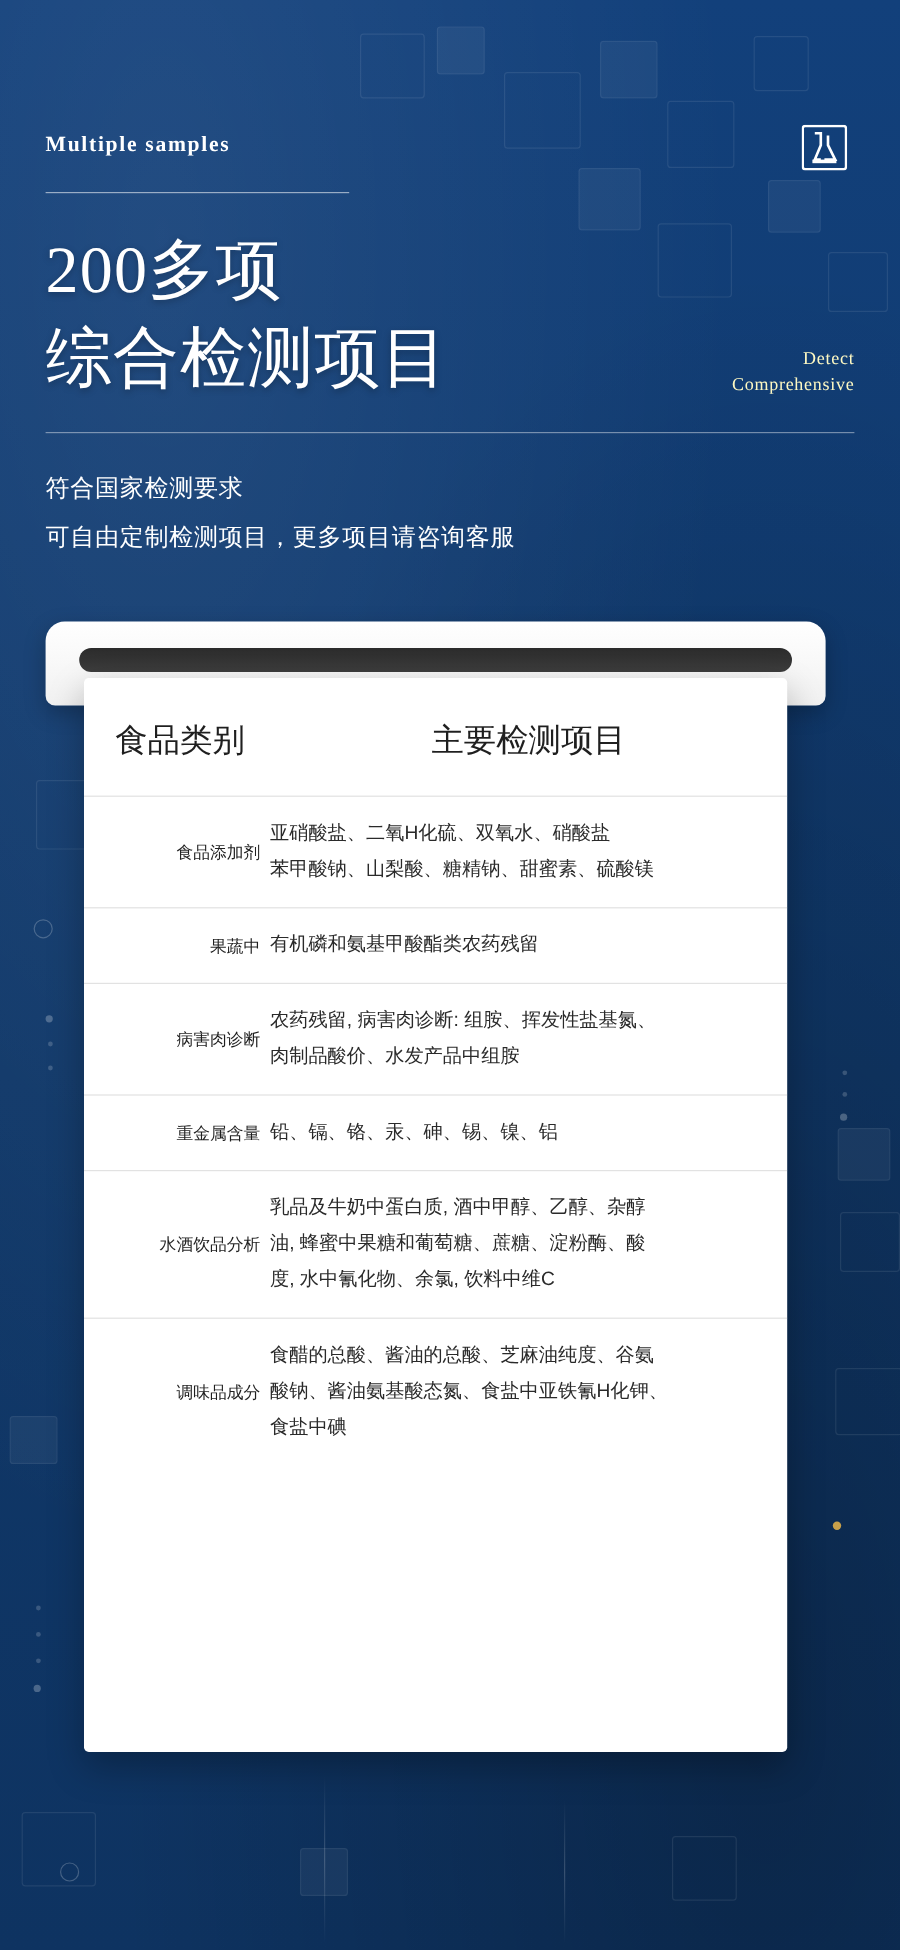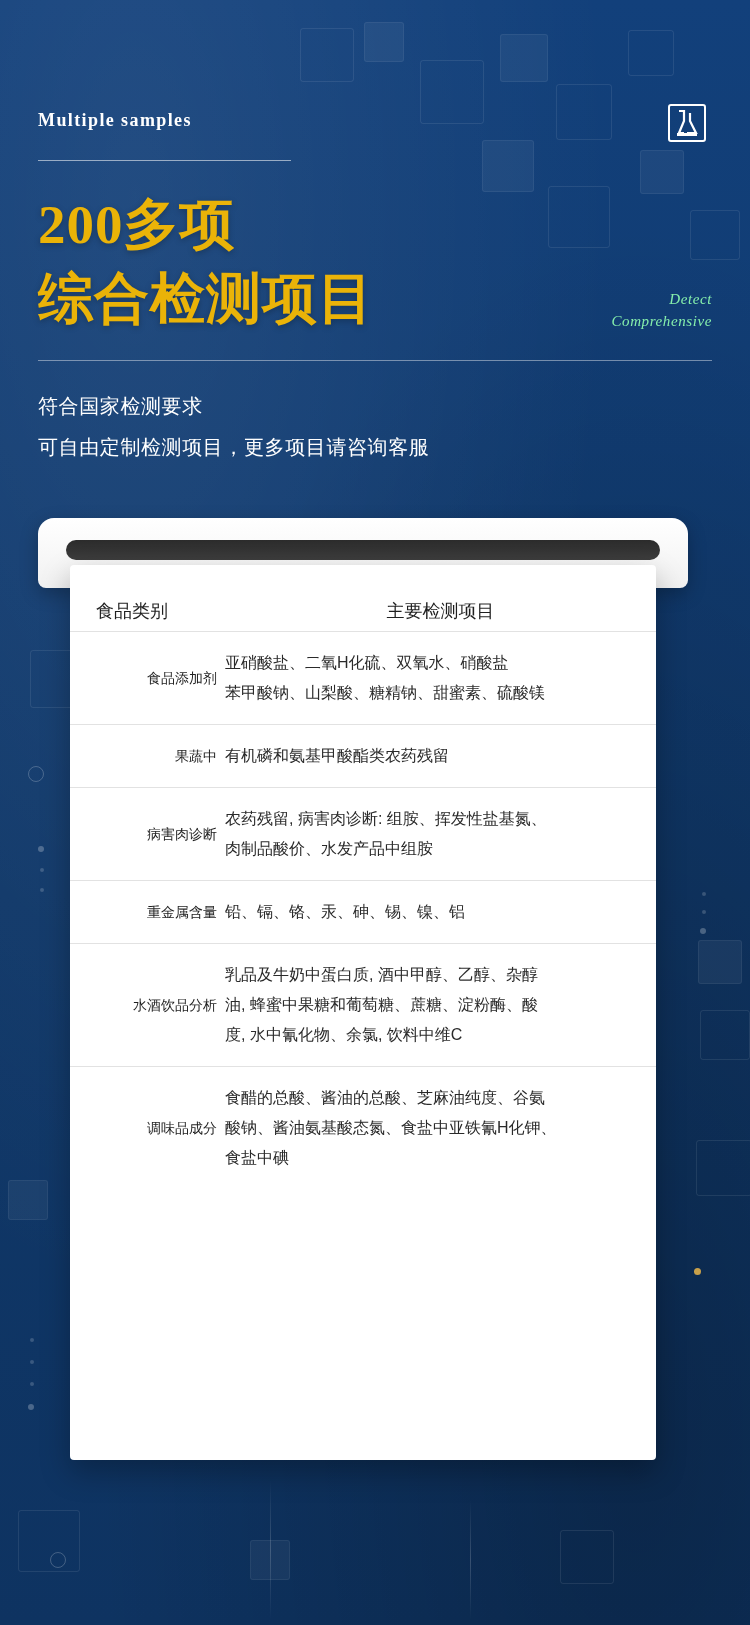--- a/index.html
+++ b/index.html
@@ -91,39 +91,38 @@
     position: absolute;
     right: 44px; top: 104px;
     width: 38px; height: 38px;
   }
   .logo-mark svg { display: block; }
 
   .title-main {
     position: absolute;
     left: 38px; top: 188px;
     font-family: "Liberation Serif", serif;
-    font-weight: 700;
+    font-weight: 400;
     font-size: 55px;
     line-height: 74px;
-    color: #eab308;
+    color: #ffffff;
     letter-spacing: 1px;
     text-shadow: 0 2px 6px rgba(0,0,0,0.25);
     white-space: pre-line;
   }
   .side-en {
     position: absolute;
     right: 38px; top: 288px;
     text-align: right;
     font-family: "Liberation Serif", serif;
     font-size: 15px;
     line-height: 22px;
-    color: #86efac;
+    color: #fef9c3;
     letter-spacing: 0.6px;
     white-space: pre-line;
-    font-style: italic;
   }
   .header-rule {
     position: absolute;
     left: 38px; top: 360px;
     width: 674px; height: 1px;
     background: rgba(255,255,255,0.42);
   }
   .sub1 {
     position: absolute;
     left: 38px; top: 393px;
@@ -170,23 +169,23 @@
     table-layout: fixed;
   }
   .table col.c1 { width: 155px; }
   .table col.c2 { width: 431px; }
   .table th, .table td {
     border-bottom: 1px solid #e2e2e2;
     vertical-align: middle;
     text-align: left;
   }
   .table thead th {
-    padding: 34px 0 8px 0;
+    padding: 34px 0 28px 0;
     font-weight: 400;
-    font-size: 18px;
+    font-size: 27px;
     color: #1f1f1f;
     font-family: "Liberation Sans", sans-serif;
   }
   .table thead th.h1 { padding-left: 26px; }
   .table thead th.h2 { text-align: center; padding-left: 0; }
   .table tbody td.cat {
     padding: 18px 8px 18px 26px;
     font-size: 14px;
     color: #1f1f1f;
     line-height: 1.5;

